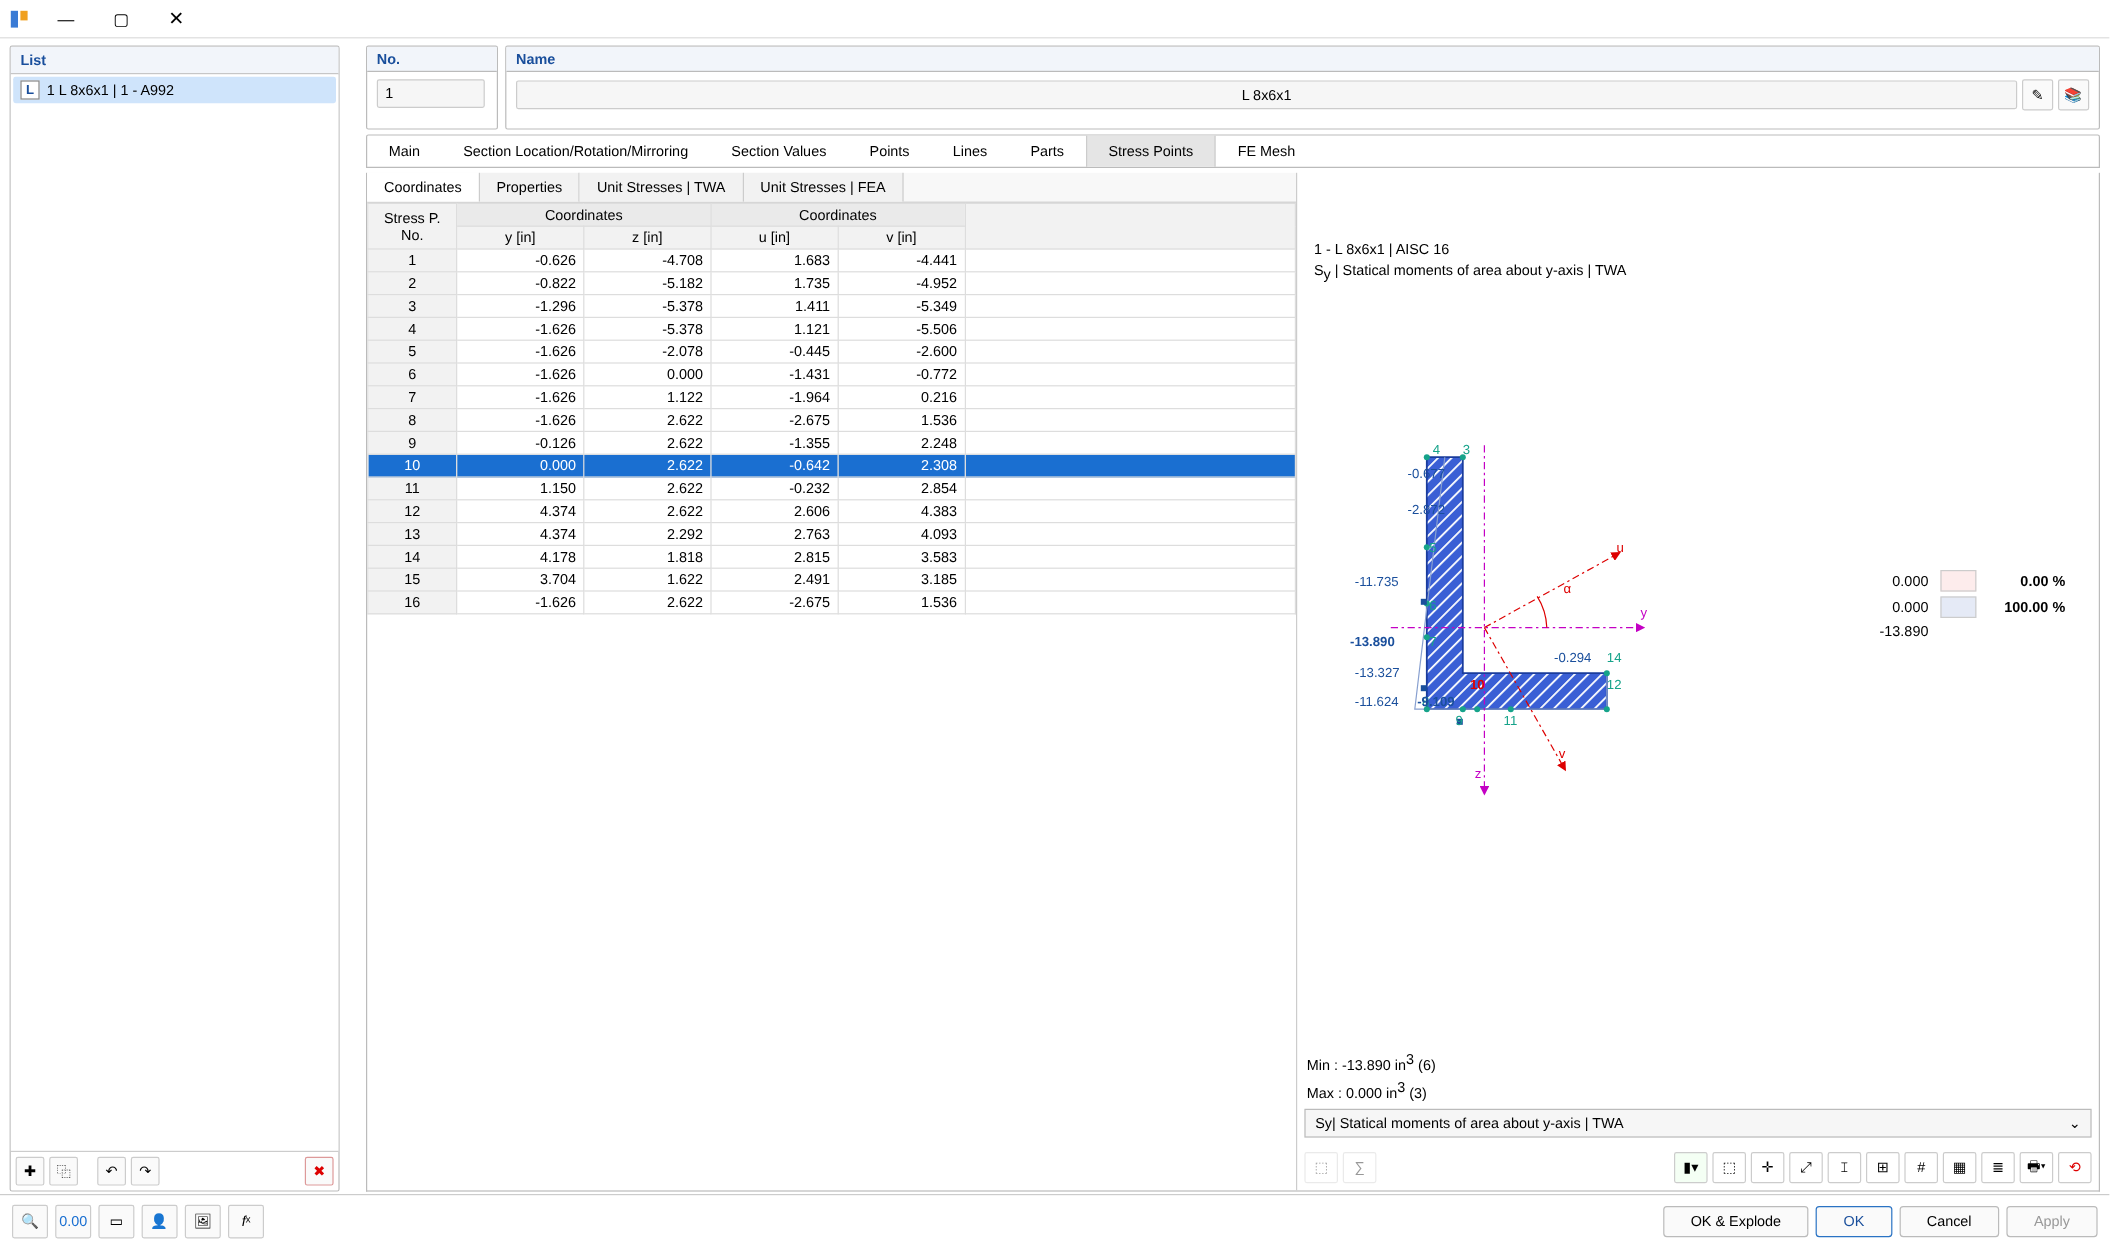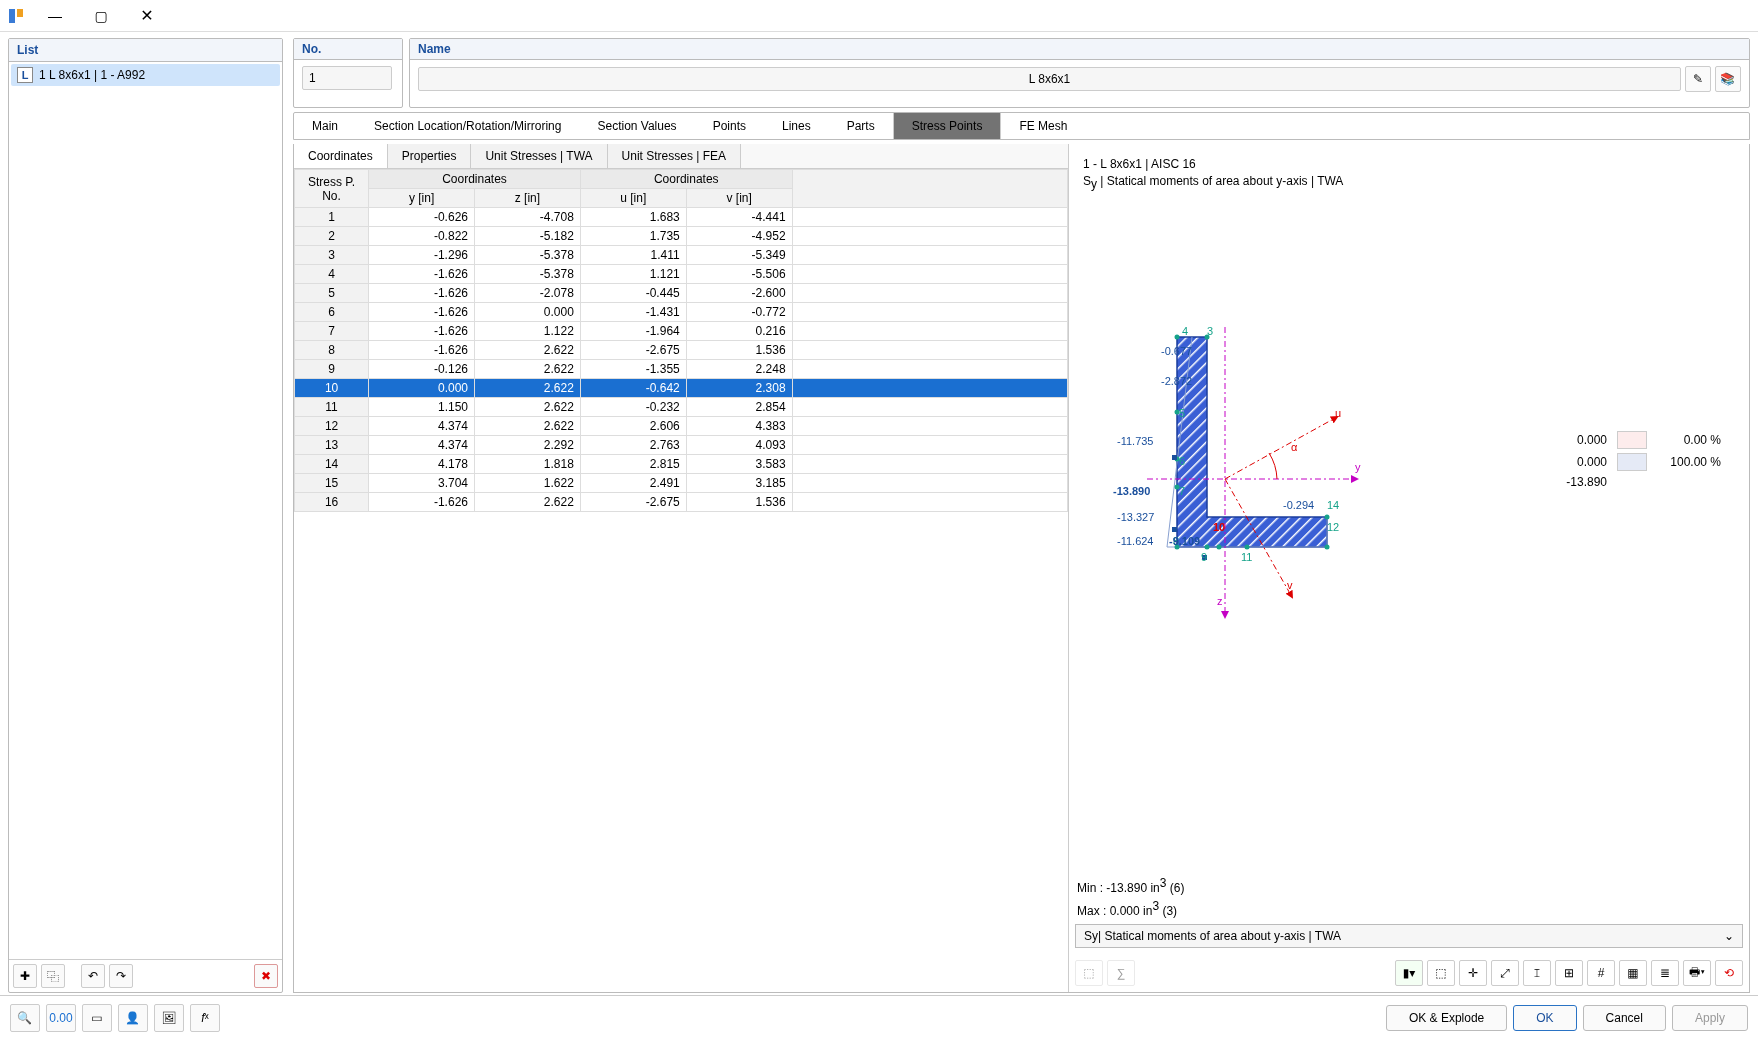--- a/index.html
+++ b/index.html
@@ -4,21 +4,21 @@
 <style>
 * { box-sizing: border-box; margin: 0; padding: 0; font-family: 'Segoe UI', Tahoma, sans-serif; font-size: 12px; }
 body { background: #fff; width: 1758px; height: 1039px; overflow: hidden; position: relative; }
 
 .titlebar { height: 32px; display: flex; align-items: center; padding: 0 8px; border-bottom: 1px solid #ddd; }
 .titlebar .icon { width: 16px; height: 16px; margin-right: 8px; }
 .titlebar .title { flex: 1; font-size: 12px; }
 .titlebar .winbtn { width: 46px; height: 30px; display: flex; align-items: center; justify-content: center; font-size: 14px; }
 .titlebar .winbtn.close { font-size: 16px; }
 
-.workarea { height: calc(1039px - 32px - 44px); display: flex; padding: 6px 8px 2px 8px; gap: 10px; }
+.workarea { height: calc(1039px - 32px - 44px); display: flex; padding: 6px 8px 2px 8px; gap: 22px; }
 
 .left-panel { width: 275px; border: 1px solid #bbb; border-radius: 2px; display: flex; flex-direction: column; }
 .left-panel .header { background: #f2f5fa; color: #1a4f9c; padding: 4px 8px; border-bottom: 1px solid #bbb; font-weight: 600; }
 .left-panel .list { flex: 1; background: #fff; }
 .left-panel .list-item { background: #cfe4fb; margin: 2px; padding: 3px 6px; display: flex; align-items: center; gap: 6px; border-radius: 2px; }
 .list-item .Licon { width: 16px; height: 16px; border: 1px solid #888; display: flex; align-items: center; justify-content: center; color: #1a4f9c; font-weight: bold; background:#fff; font-size:11px;}
 .left-toolbar { display: flex; gap: 4px; padding: 4px; border-top: 1px solid #ccc; }
 .left-toolbar .tbtn { width: 24px; height: 24px; border: 1px solid #ccc; background: #fafafa; border-radius: 2px; display:flex; align-items:center; justify-content:center; font-size:12px;}
 .left-toolbar .spacer { flex: 1; }
 .tbtn.red { color: #d00; border-color:#d99; }
@@ -31,43 +31,43 @@
 .no-box { width: 110px; }
 .name-box { flex: 1; }
 .pbox { width:660px;}
 input[type=text] { border: 1px solid #ccc; background: #f6f6f6; padding: 4px 6px; border-radius: 2px; }
 .name-box input { flex: 1; text-align: center; }
 .no-box input { width: 90px; }
 .icobtn { width: 26px; height: 26px; border: 1px solid #ccc; background: #fafafa; border-radius: 2px; display:flex; align-items:center; justify-content:center;}
 
 .tabs1 { display: flex; border: 1px solid #bbb; border-radius:2px 2px 0 0; background:#fff;}
 .tabs1 .tab { padding: 6px 18px; cursor: pointer; }
-.tabs1 .tab.active { background: #737373; border-left:1px solid #ccc; border-right:1px solid #ccc;}
+.tabs1 .tab.active { background: #e5e5e5; border-left:1px solid #ccc; border-right:1px solid #ccc;}
 .main-split { flex:1; display:flex; border:1px solid #bbb; border-top:none; }
 .grid-side { width: 775px; border-right:1px solid #ccc; display:flex; flex-direction:column;}
 .tabs2 { display: flex; border-bottom: 1px solid #ccc; background:#f8f8f8;}
 .tabs2 .tab { padding: 5px 14px; border-right:1px solid #ccc; background:#f2f2f2;}
 .tabs2 .tab.active { background: #fff; }
 .grid-wrap { flex:1; overflow:auto; }
 table.data { width:100%; border-collapse: collapse; }
 table.data th, table.data td { border: 1px solid #ddd; padding: 2px 6px; text-align: right; font-size:12px; height:19px;}
 table.data th { background:#f2f2f2; text-align:center; font-weight:normal;}
 table.data th.group { background:#eaeaea;}
 table.data td.rownum { background:#f2f2f2; text-align:center;}
 table.data tr.sel td { background:#1a6fd1; color:#fff;}
 table.data tr.sel td.rownum { background:#1a6fd1; color:#fff;}
 .preview-side { flex:1; display:flex; flex-direction:column; padding:8px; position:relative;}
-.preview-title { padding:4px 6px; line-height:1.4;}
+.preview-title { padding:4px 6px; line-height:1.4;margin-top:44px;}
 .preview-canvas { flex:1; position:relative;}
 .preview-svg { position:absolute; left:0; top:0;}
 .legend { position:absolute; right:20px; top:230px; }
 .legend-row { display:flex; align-items:center; gap:10px; margin:4px 0;}
 .legend-num { width:60px; text-align:right;}
 .legend-swatch { width:30px; height:18px; border:1px solid #ccc;}
-.legend-pct { width:64px; text-align:right;}
+.legend-pct { width:64px; text-align:right;font-weight:bold;}
 .minmax { position:absolute; bottom:72px; left:8px; font-size:12px; line-height:1.5;}
 .prop-combo { position:absolute; bottom:44px; left:6px; right:6px; border:1px solid #bbb; background:#f6f6f6; padding:4px 8px; display:flex; align-items:center;}
 .prop-combo .arrow { margin-left:auto;}
 .preview-toolbar { position:absolute; bottom:6px; left:6px; right:6px; display:flex; gap:4px; align-items:center;}
 .preview-toolbar .spacer{flex:1;}
 .pvbtn { width:28px; height:26px; border:1px solid #ccc; background:#fff; border-radius:2px; display:flex; align-items:center; justify-content:center;}
 .pvbtn.g1{background:#f4fff4;}
 .pvbtn.disabled{opacity:.4;}
 
 .bottombar { height:44px; border-top:1px solid #ccc; display:flex; align-items:center; padding:0 10px; gap:6px;}

